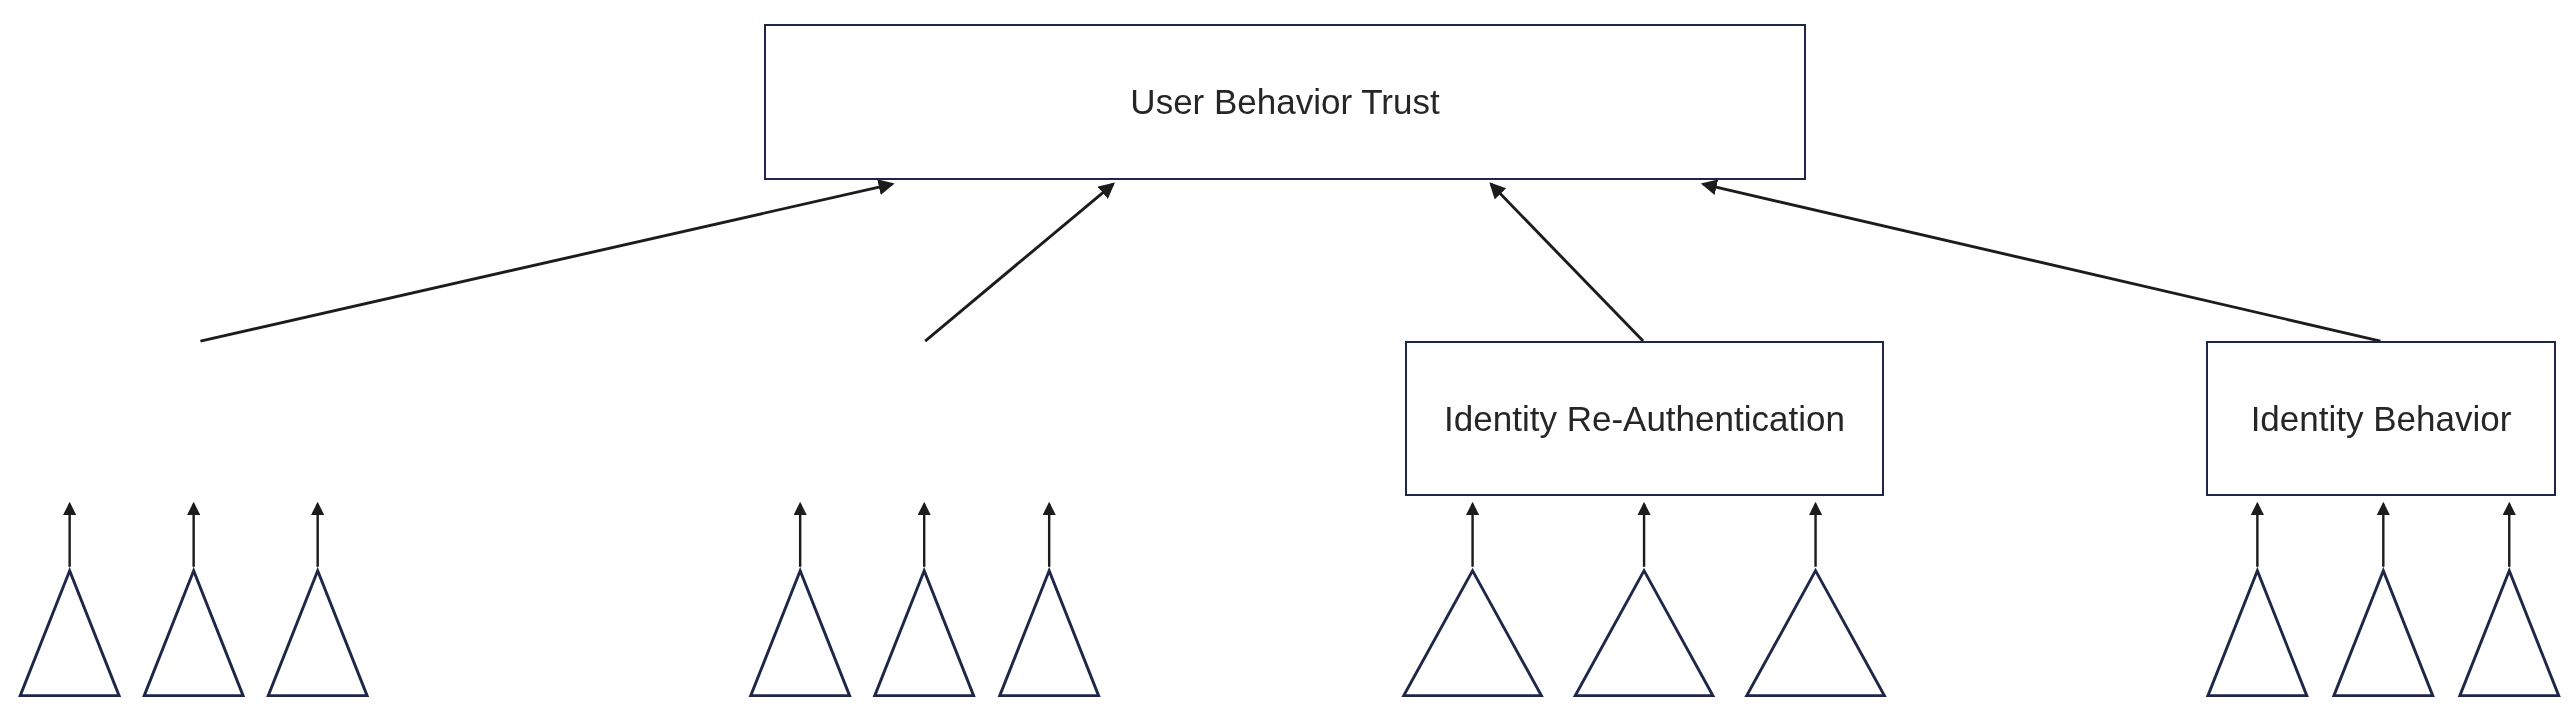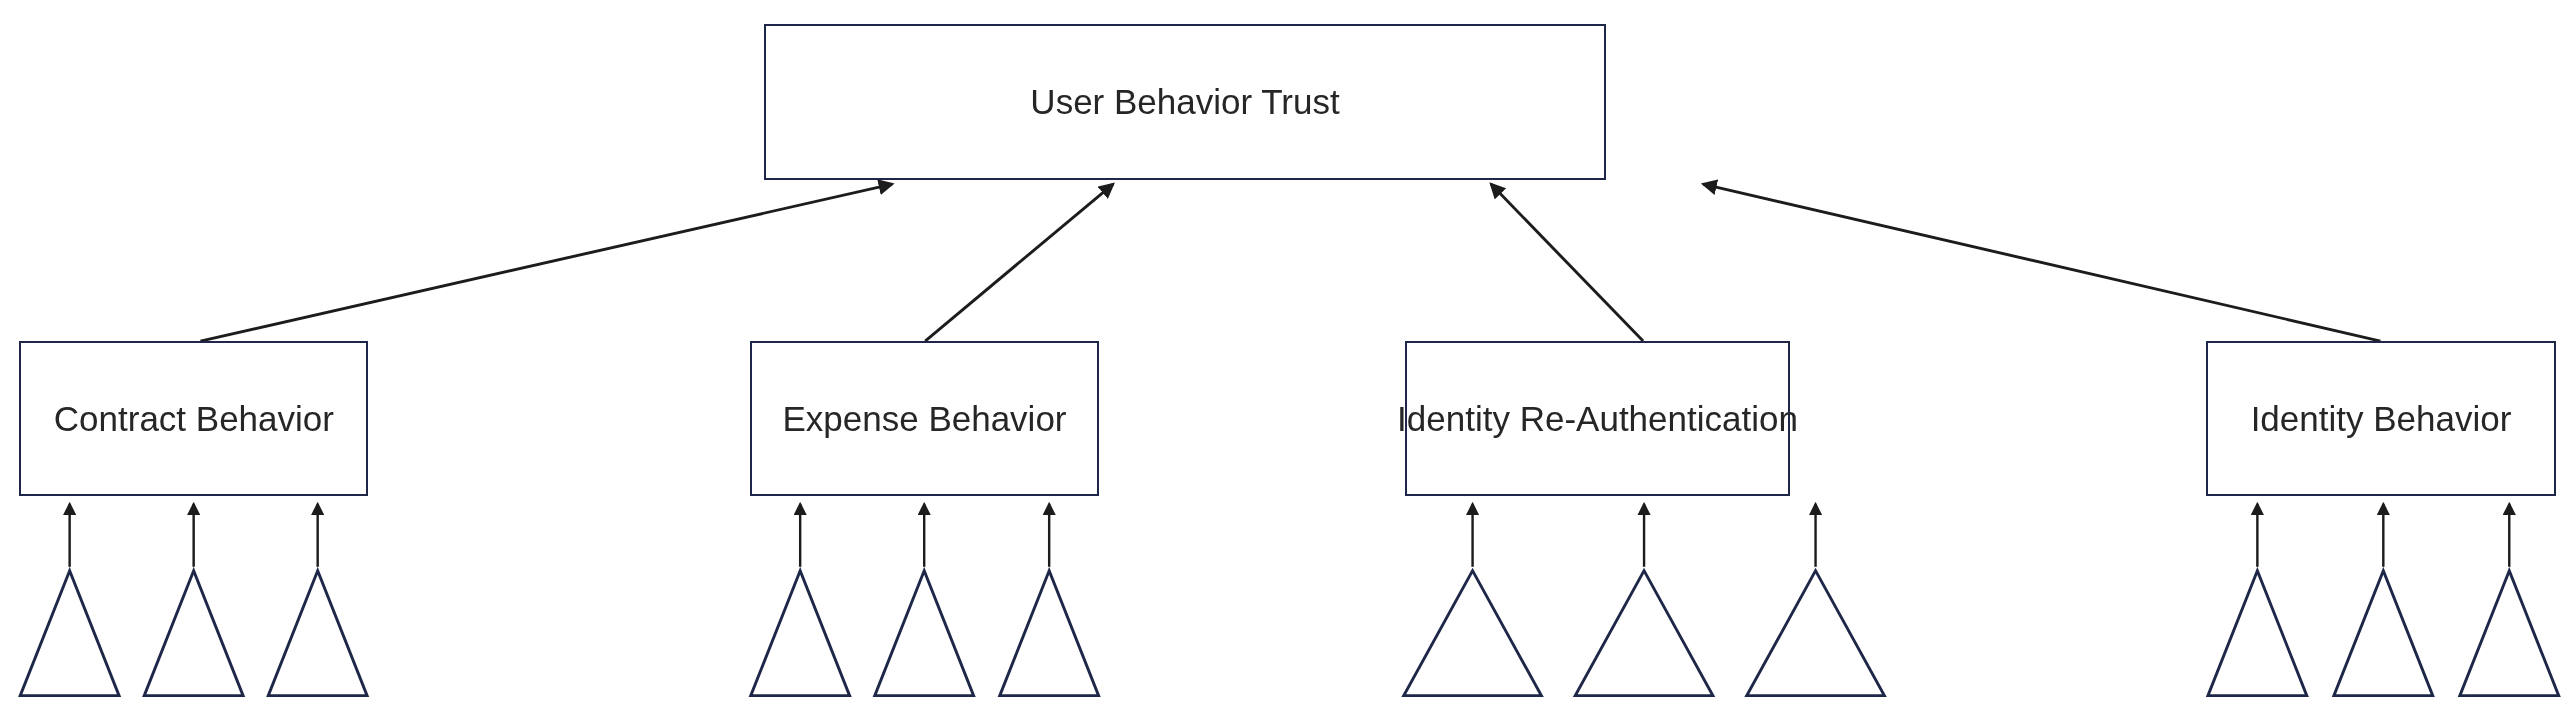--- a/index.html
+++ b/index.html
@@ -35,24 +35,24 @@
     border: 2.9px solid var(--box-border);
     background: var(--background);
     display: flex;
     align-items: center;
     justify-content: center;
     color: var(--text);
     font-size: 35px;
     line-height: 1.2;
     white-space: nowrap;
   }
-  .node-root  { left:  764px; top:  24px; width: 842px; height: 156px; }
+  .node-root  { left:  764px; top:  24px; width: 1042px; height: 156px; }
   .node-c0    { left:   19.4px; top: 341px; width:  349px; height: 155px; }
   .node-c1    { left:  750px; top: 341px; width:  349px; height: 155px; }
-  .node-c2    { left: 1405px; top: 341px; width:  385px; height: 155px; }
+  .node-c2    { left: 1405px; top: 341px; width:  479px; height: 155px; }
   .node-c3    { left: 2206px; top: 341px; width:  350px; height: 155px; }
   .edge      { stroke: var(--arrow); stroke-width: 3;   fill: none; }
   .input-arrow { stroke: var(--arrow); stroke-width: 2.5; fill: none; }
   .input-tri { stroke: var(--box-border); stroke-width: 3; fill: var(--background); stroke-linejoin: miter; }
 </style>
 </head>
 <body>
 
 <div class="canvas">
 
@@ -102,27 +102,21 @@
       <polygon class="input-tri" points="2329,589 2278,718 2380,718"></polygon>
       <polygon class="input-tri" points="2459,589 2408,718 2510,718"></polygon>
       <polygon class="input-tri" points="2589,589 2538,718 2640,718"></polygon>
     </g>
   </svg>
 
   <div class="node node-root">
     <span>User Behavior Trust</span>
   </div>
 
-  <div class="node node-c0">
-    <span>Contract Behavior</span>
-  </div>
 
-  <div class="node node-c1">
-    <span>Expense Behavior</span>
-  </div>
 
   <div class="node node-c2">
     <span>Identity Re-Authentication</span>
   </div>
 
   <div class="node node-c3">
     <span>Identity Behavior</span>
   </div>
 
 </div>

